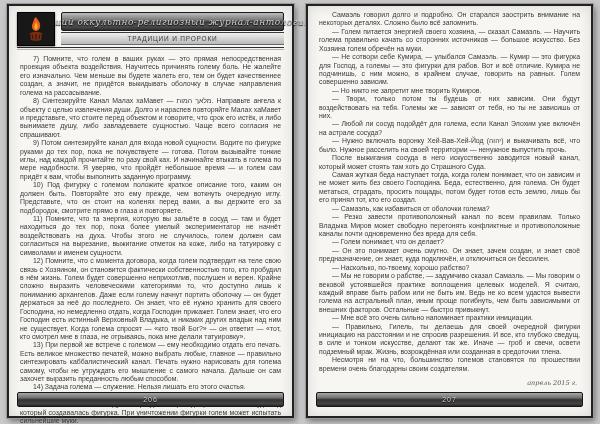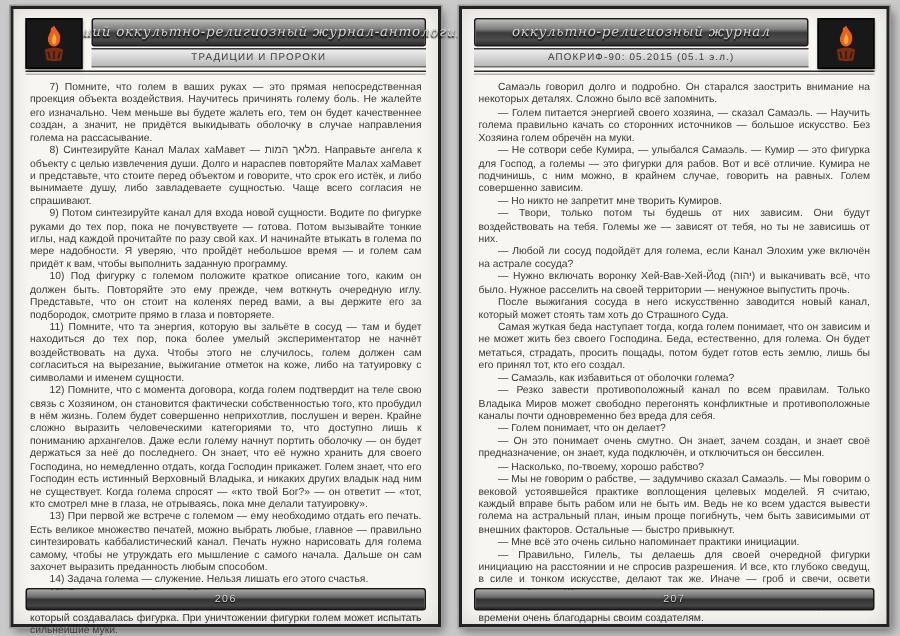--- a/index.html
+++ b/index.html
@@ -101,37 +101,20 @@
         <p class="para">14) Задача голема — служение. Нельзя лишать его этого счастья.</p>
         <p class="para">15) Голем, созданный не каббалистическими методами — по сути големом не является. Голем — это дух из фигурки, переходящий в живой сосуд, под который создавалась фигурка. При уничтожении фигурки голем может испытать сильнейшие муки.</p>
       </div>
 
     <footer class="page-footer">
       <span class="page-number">206</span>
     </footer>
   </section>
 
   <section class="page right">
-    <header class="page-header">
-      <div class="logo">
-        <svg width="22" height="26" viewBox="0 0 22 26" aria-hidden="true">
-          <path d="M11 1 C13 5 16 6 15 11 C14.5 14 12 15 11 15 C10 15 7.5 14 7 11 C6.5 8 9 6 9 3 C9 2.2 10.2 2.6 11 1 Z" fill="#e8601a"></path>
-          <path d="M11 6 C12 8 13 9 12.5 11.5 C12.2 13 11.5 13.6 11 13.6 C10.5 13.6 9.8 13 9.5 11.5 C9.2 9.5 10.5 8.4 11 6 Z" fill="#ffae3a"></path>
-          <path d="M5 17 C7 15.5 15 15.5 17 17 L16 24 C15 25 7 25 6 24 Z" fill="#7a2e12"></path>
-          <path d="M7 18.5 L8.2 23 M11 18 L11 23.4 M15 18.5 L13.8 23" stroke="#3a150a" stroke-width="1.1" fill="none"></path>
-        </svg>
-      </div>
-      <div class="banner">
-        <span class="motto">оккультно-религиозный журнал</span>
-      </div>
-      <div class="subbar">
-        <span>АПОКРИФ-90: 05.2015 (05.1 э.л.)</span>
-      </div>
-      <div class="rule"></div>
-    </header>
 
     <div class="body-text">
         <p class="para">Самаэль говорил долго и подробно. Он старался заострить внимание на некоторых деталях. Сложно было всё запомнить.</p>
         <p class="para">— Голем питается энергией своего хозяина, — сказал Самаэль. — Научить голема правильно качать со сторонних источников — большое искусство. Без Хозяина голем обречён на муки.</p>
         <p class="para">— Не сотвори себе Кумира, — улыбался Самаэль. — Кумир — это фигурка для Господ, а големы — это фигурки для рабов. Вот и всё отличие. Кумира не подчинишь, с ним можно, в крайнем случае, говорить на равных. Голем совершенно зависим.</p>
         <p class="para">— Но никто не запретит мне творить Кумиров.</p>
         <p class="para">— Твори, только потом ты будешь от них зависим. Они будут воздействовать на тебя. Големы же — зависят от тебя, но ты не зависишь от них.</p>
         <p class="para">— Любой ли сосуд подойдёт для голема, если Канал Элохим уже включён на астрале сосуда?</p>
         <p class="para">— Нужно включать воронку Хей-Вав-Хей-Йод (יהוה) и выкачивать всё, что было. Нужное расселить на своей территории — ненужное выпустить прочь.</p>
         <p class="para">После выжигания сосуда в него искусственно заводится новый канал, который может стоять там хоть до Страшного Суда.</p>

